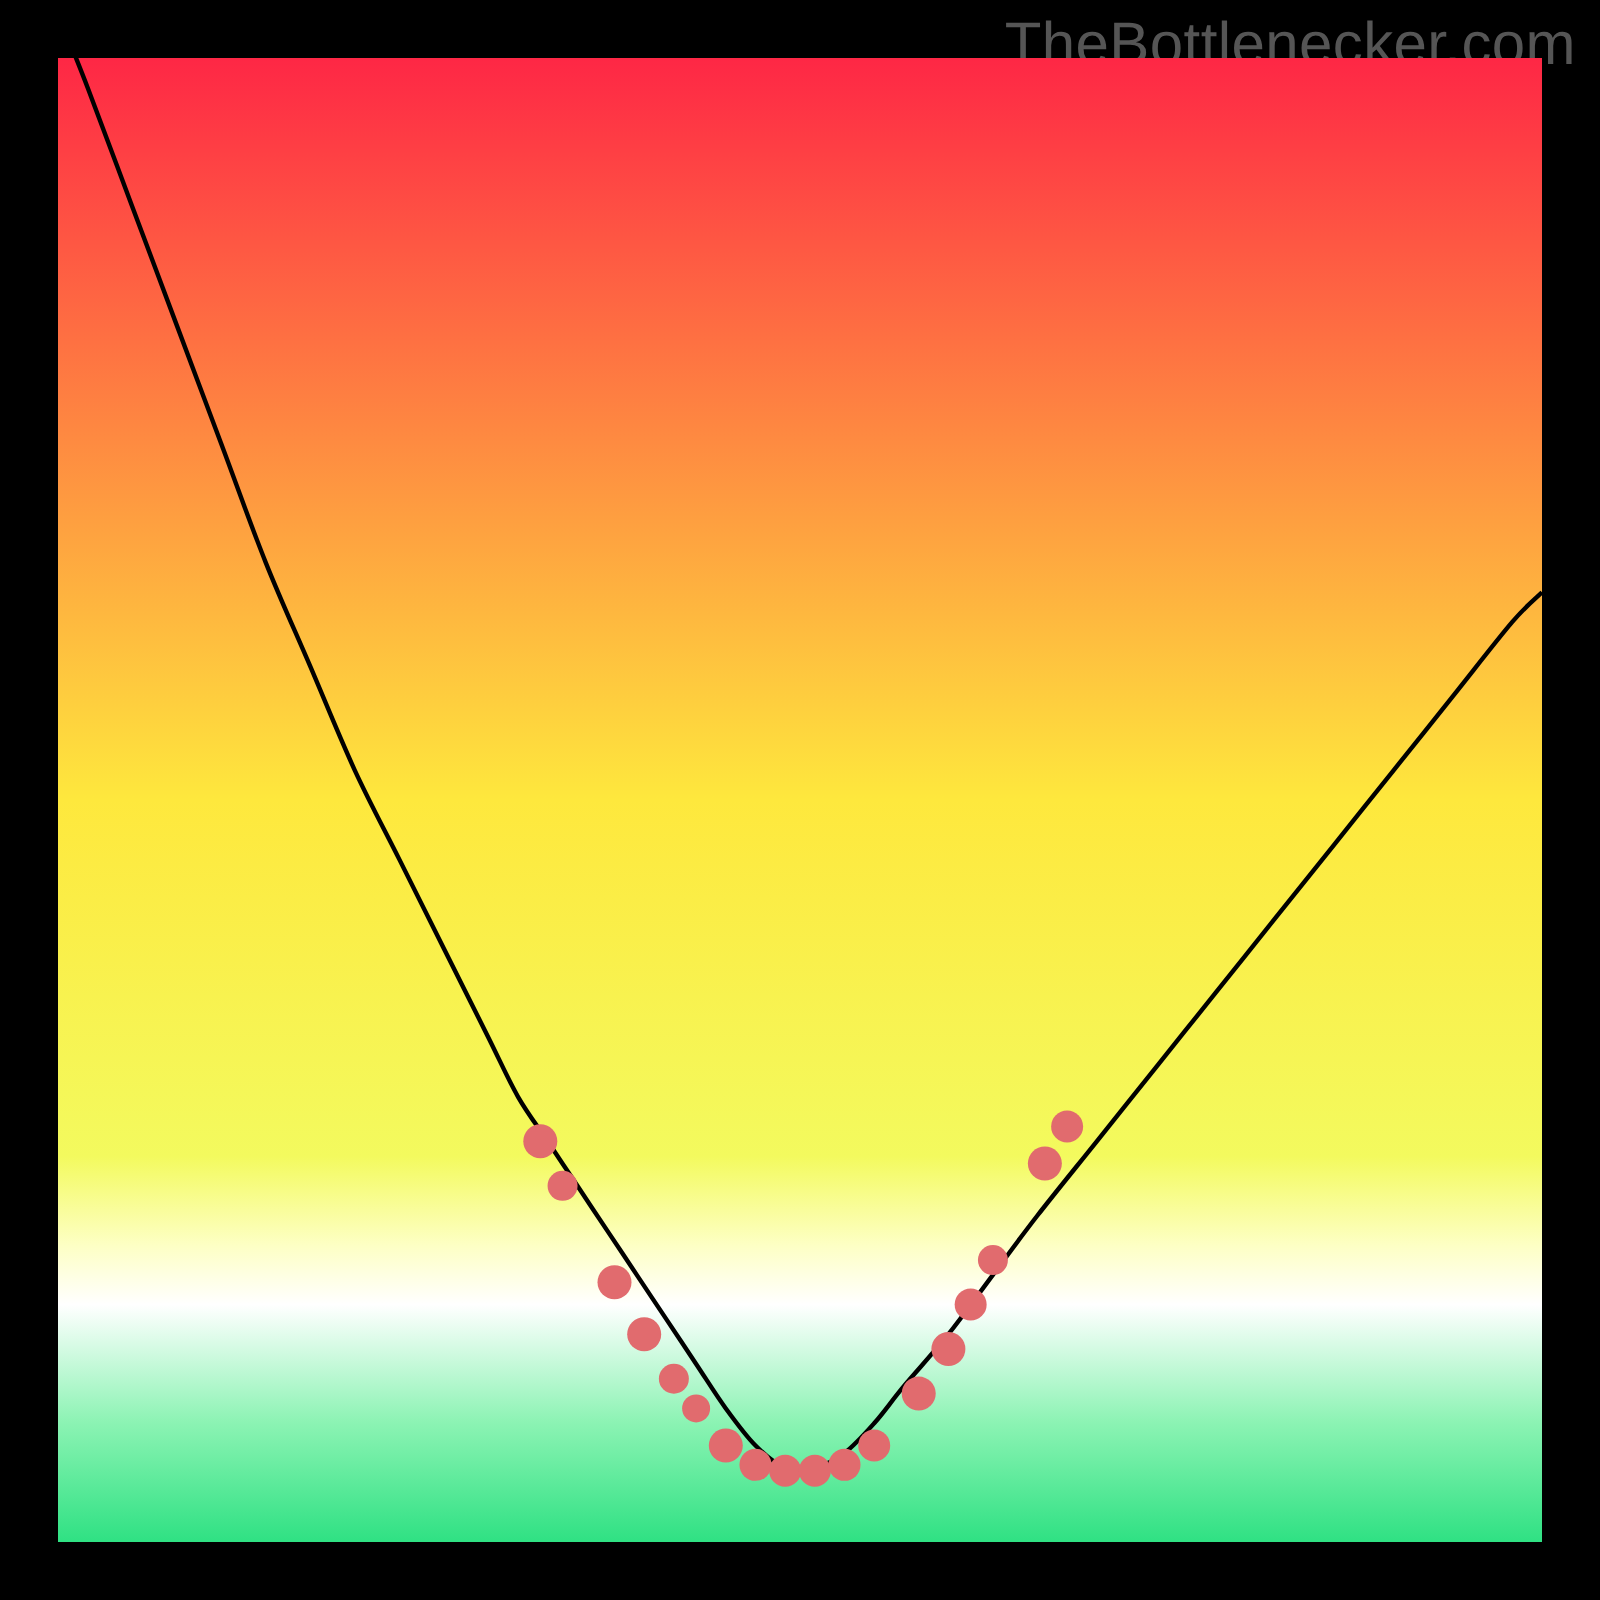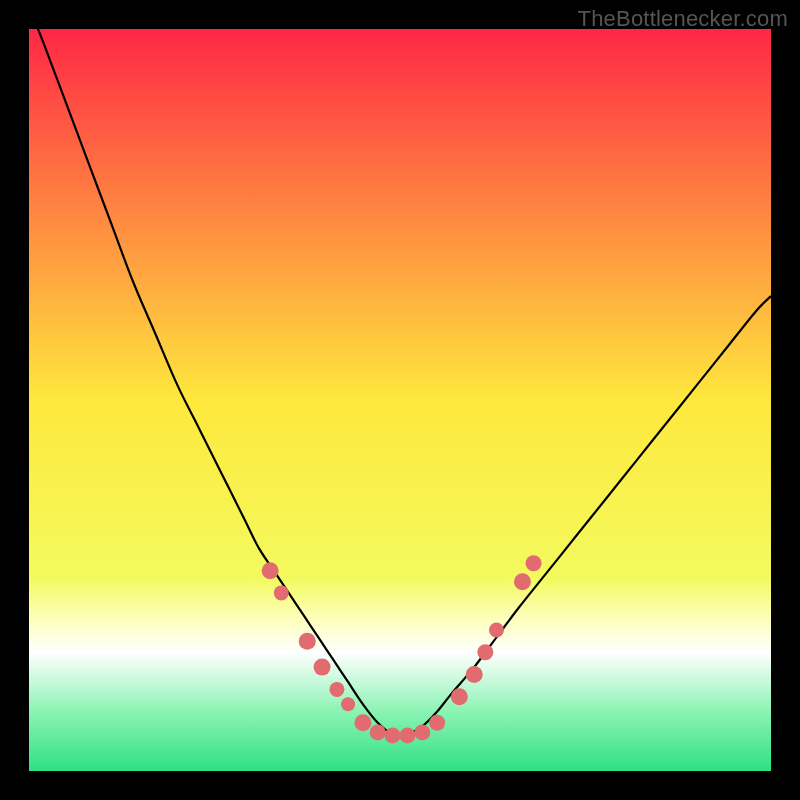--- a/index.html
+++ b/index.html
@@ -17,21 +17,21 @@
     top: 0;
     width: 800px;
     height: 800px;
     background: #000;
   }
   .attribution {
     position: absolute;
     top: 6px;
     right: 12px;
     color: #555;
-    font-size: 22px;
+    font-size: 30px;
     letter-spacing: 0.2px;
     font-weight: 500;
   }
   .plot {
     position: absolute;
     left: 29px;
     top: 29px;
     width: 742px;
     height: 742px;
   }

